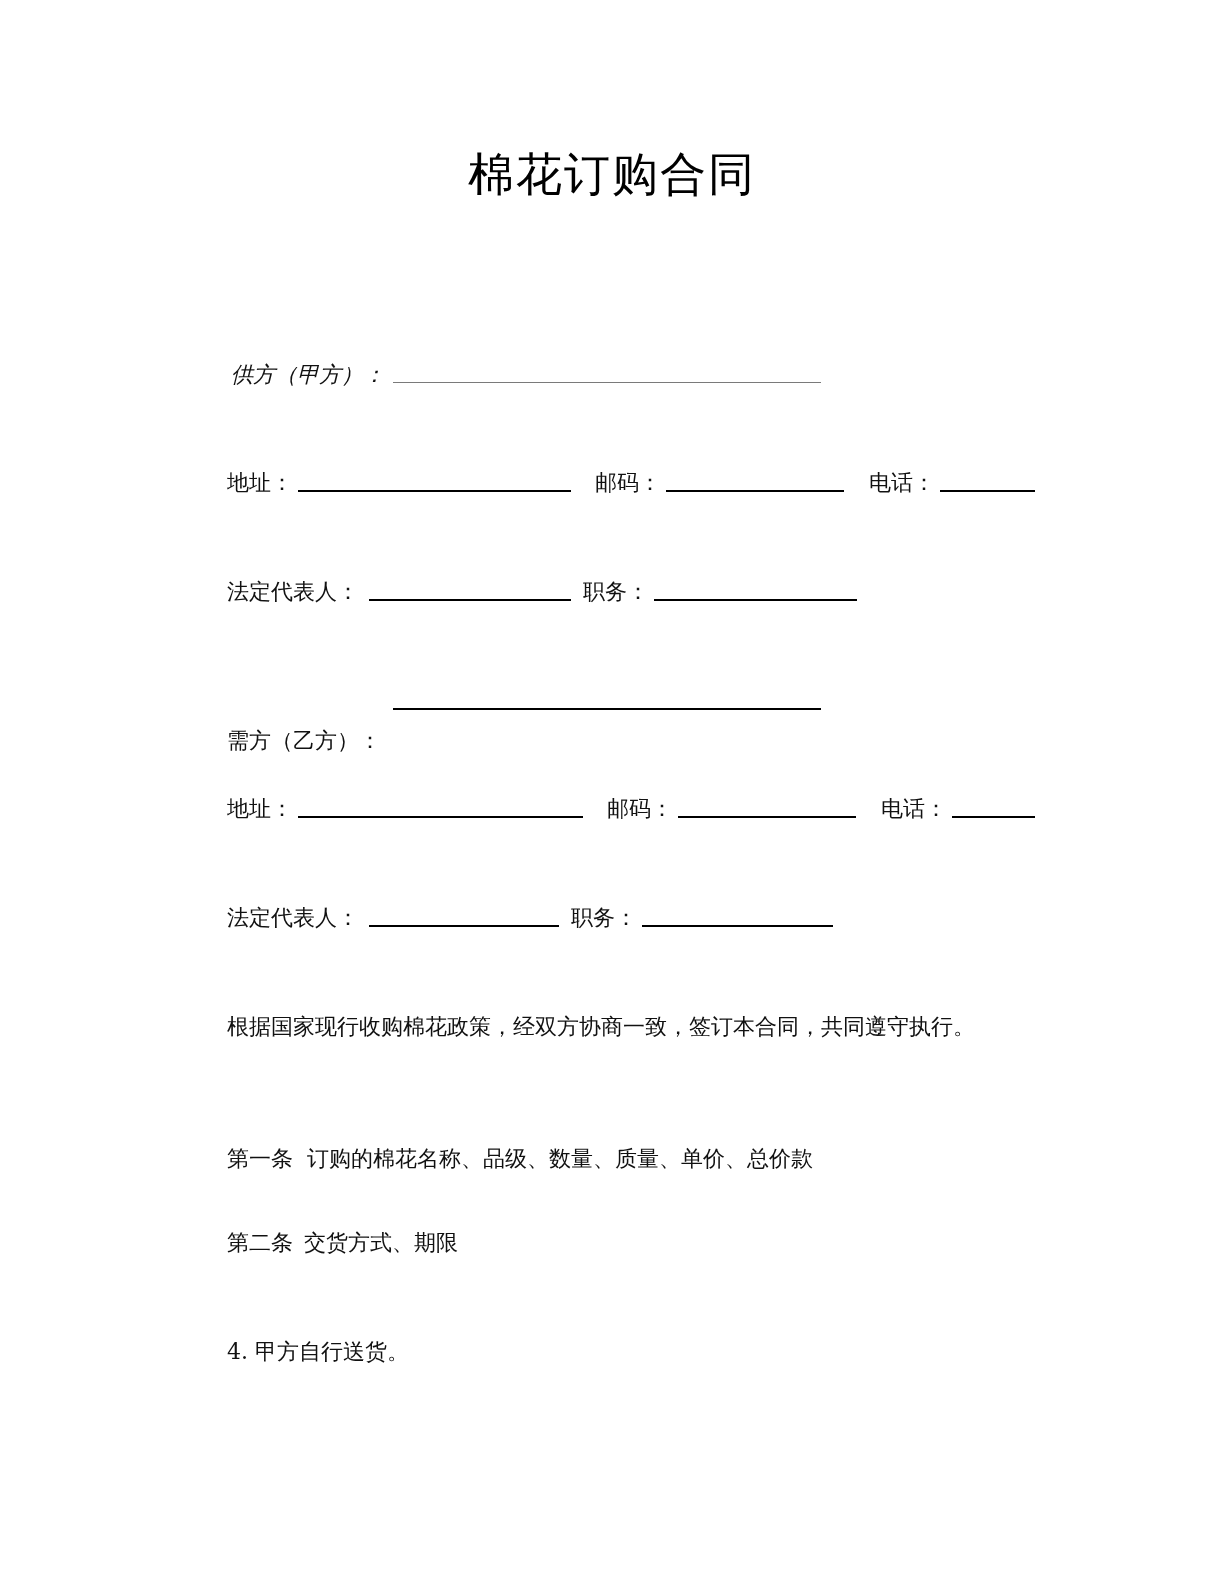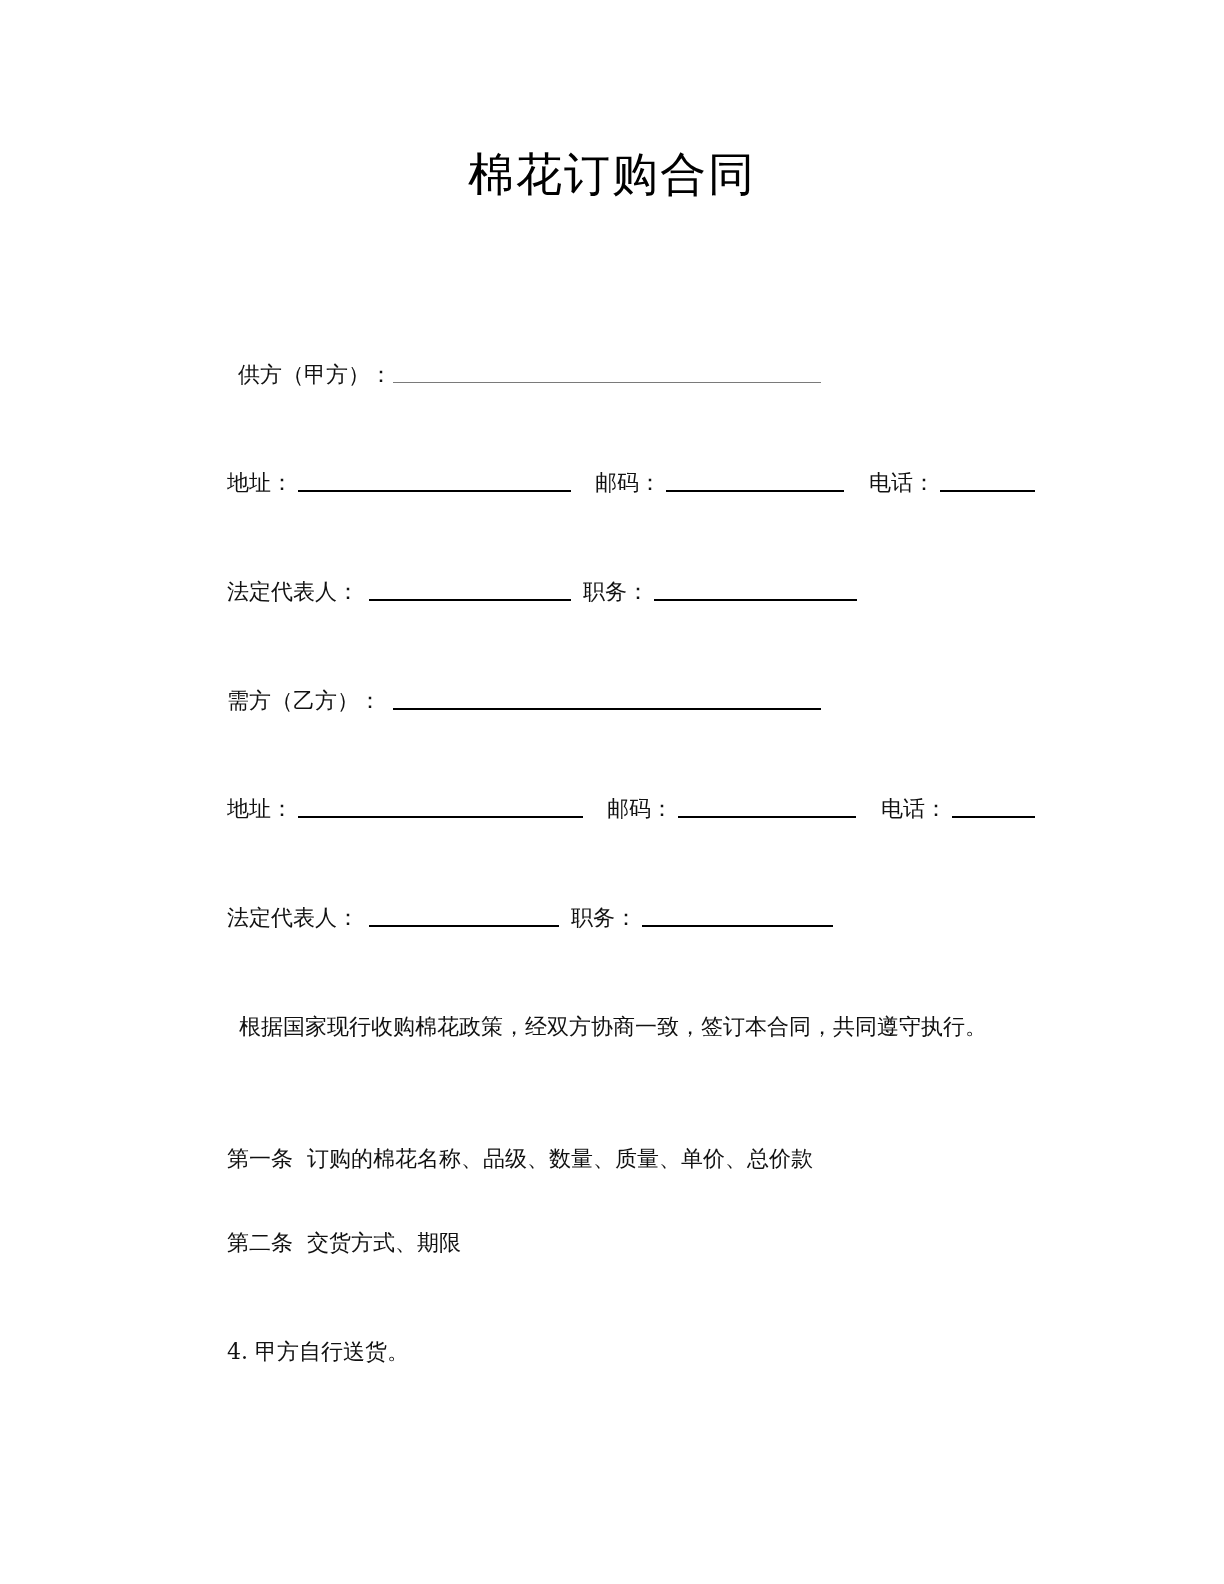--- a/index.html
+++ b/index.html
@@ -61,70 +61,70 @@
     }
   </style>
 </head>
 <body>
 
 <div class="page">
 
   <div class="title">棉花订购合同</div>
 
   <div class="line" style="top:360px;">
-    <span class="seg" style="left:11px;">供方（甲方）：</span>
+    <span class="seg" style="left:4px;font-style:italic;">供方（甲方）：</span>
     <span class="blank thin" style="left:166px; width:428px;"></span>
   </div>
 
   <div class="line" style="top:468px;">
     <span class="seg" style="left:0;">地址：</span>
     <span class="blank" style="left:71px; width:273px;"></span>
     <span class="seg" style="left:368px;">邮码：</span>
     <span class="blank" style="left:439px; width:178px;"></span>
     <span class="seg" style="left:642px;">电话：</span>
     <span class="blank" style="left:713px; width:95px;"></span>
   </div>
 
   <div class="line" style="top:577px;">
     <span class="seg" style="left:0;">法定代表人：</span>
     <span class="blank" style="left:142px; width:202px;"></span>
     <span class="seg" style="left:356px;">职务：</span>
     <span class="blank" style="left:427px; width:203px;"></span>
   </div>
 
   <div class="line" style="top:686px;">
-    <span class="seg" style="left:0;">需方（乙方）：</span>
+    <span class="seg" style="left:0;margin-top:40px;">需方（乙方）：</span>
     <span class="blank" style="left:166px; width:428px;"></span>
   </div>
 
   <div class="line" style="top:794px;">
     <span class="seg" style="left:0;">地址：</span>
     <span class="blank" style="left:71px; width:285px;"></span>
     <span class="seg" style="left:380px;">邮码：</span>
     <span class="blank" style="left:451px; width:178px;"></span>
     <span class="seg" style="left:654px;">电话：</span>
     <span class="blank" style="left:725px; width:83px;"></span>
   </div>
 
   <div class="line" style="top:903px;">
     <span class="seg" style="left:0;">法定代表人：</span>
     <span class="blank" style="left:142px; width:190px;"></span>
     <span class="seg" style="left:344px;">职务：</span>
     <span class="blank" style="left:415px; width:191px;"></span>
   </div>
 
   <div class="line" style="top:1012px;">
-    <span class="seg" style="left:12px;">根据国家现行收购棉花政策，经双方协商一致，签订本合同，共同遵守执行。</span>
+    <span class="seg" style="left:0;">根据国家现行收购棉花政策，经双方协商一致，签订本合同，共同遵守执行。</span>
   </div>
 
   <div class="line" style="top:1120px;">
     <span class="seg" style="left:0; white-space:pre;margin-top:24px;">第一条  订购的棉花名称、品级、数量、质量、单价、总价款</span>
   </div>
 
   <div class="line" style="top:1228px;">
-    <span class="seg" style="left:0; white-space:pre;">第二条  交货方式、期限</span>
+    <span class="seg" style="left:0; white-space:pre;font-family:Liberation Serif, serif;">第二条  交货方式、期限</span>
   </div>
 
   <div class="line" style="top:1337px;">
     <span class="seg" style="left:0;">4. 甲方自行送货。</span>
   </div>
 
 </div>
 
 </body></html>

